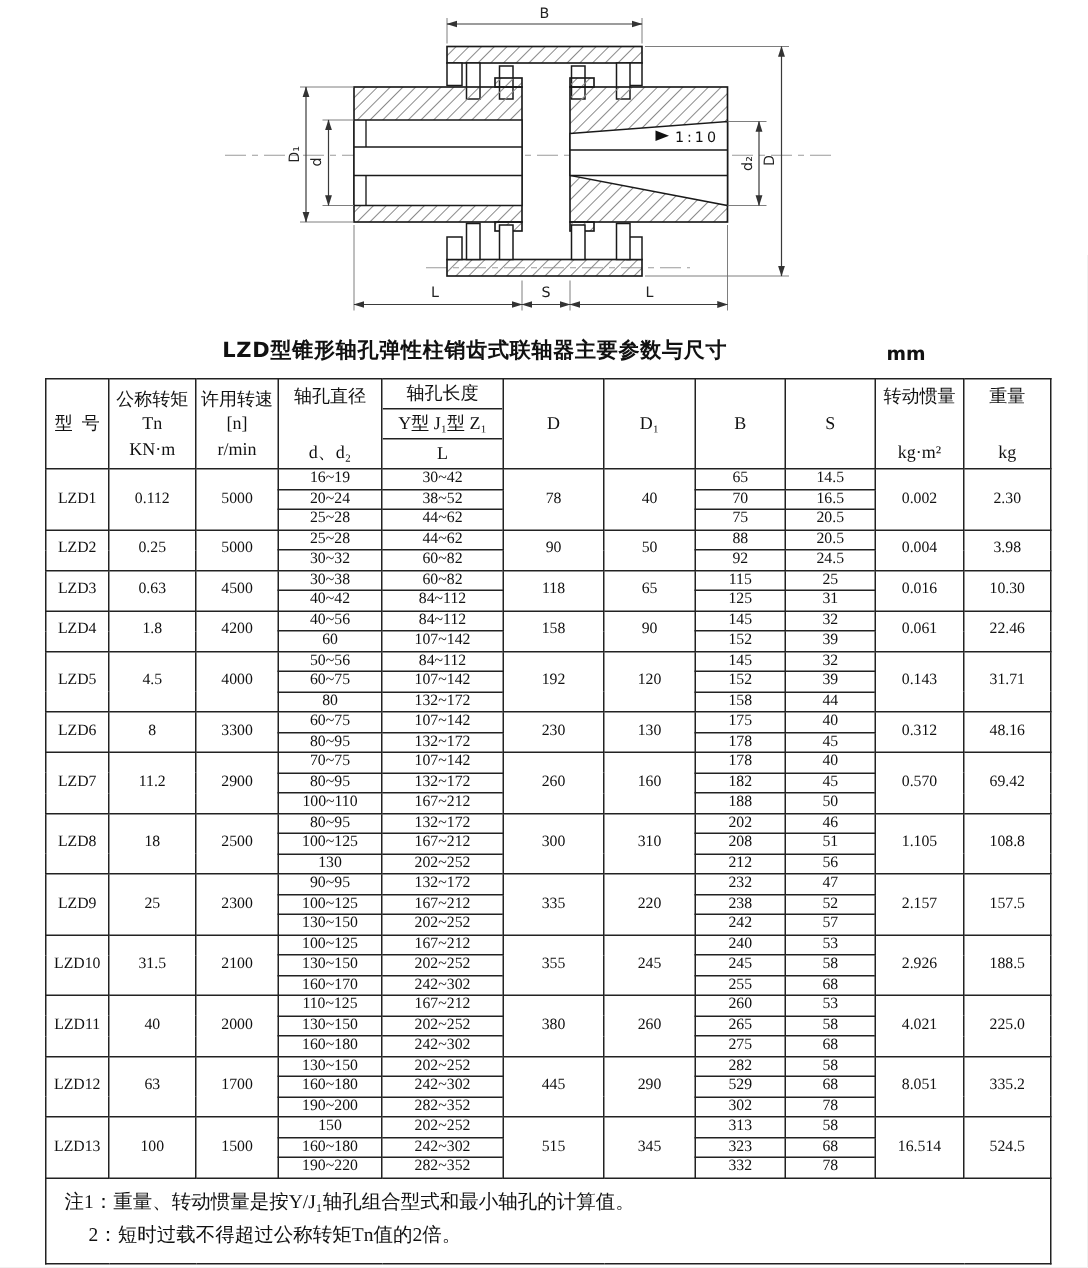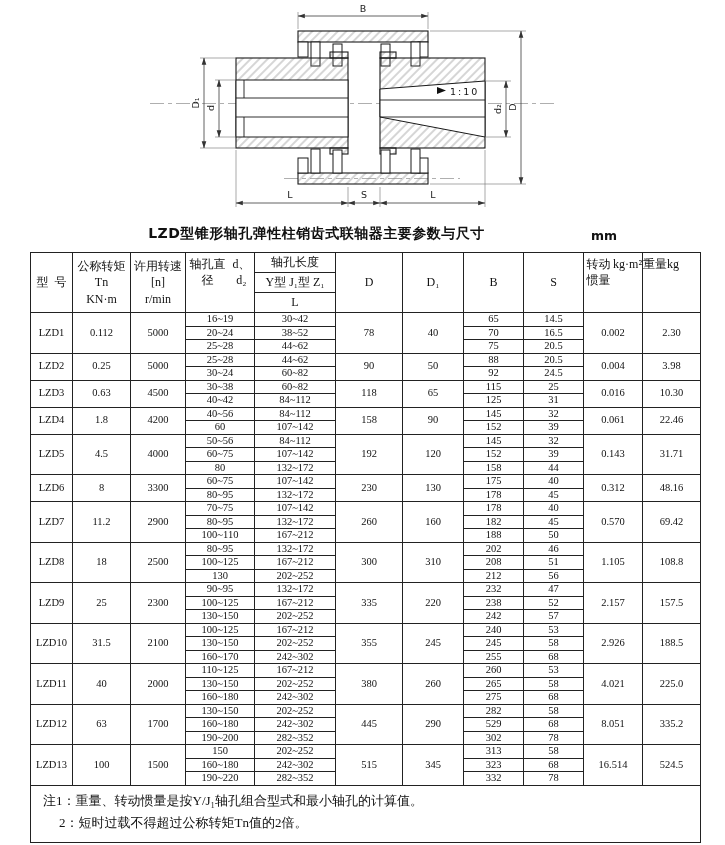--- a/index.html
+++ b/index.html
@@ -22,21 +22,21 @@
   table.params{position:absolute;left:30px;top:252px;width:670px;border-collapse:collapse;
                table-layout:fixed;font-family:"Liberation Serif","DejaVu Serif",serif;color:#111;}
   table.params th,table.params td{border:1px solid #222;padding:0;text-align:center;
                vertical-align:middle;font-weight:normal;overflow:hidden;}
   table.params thead tr{height:57px;}
   table.params thead th{font-size:12px;line-height:1.35;}
   .pre3{white-space:pre-line;}
   .stack{padding:0;}
   .stack>div{height:19px;line-height:19px;}
   .stack>div:not(:last-child){border-bottom:1px solid #222;}
-  .split-in{display:flex;flex-direction:row;justify-content:flex-start;height:53px;padding:2px 0;}
+  .split-in{display:flex;flex-direction:column;justify-content:space-between;height:53px;padding:2px 0;}
   table.params tbody td{font-size:10.5px;height:12.5px;line-height:12.5px;}
   table.params tfoot td{text-align:left;font-size:13px;line-height:1.7;padding:4px 8px 8px 12px;}
   .note-line2{margin-left:16px;}
 </style>
 </head>
 <body>
 
 <div class="page">
 
   <svg class="drawing" width="725" height="218" viewBox="0 0 725 218">
@@ -233,21 +233,21 @@
           <td>25~28</td>
           <td>44~62</td>
           <td rowspan="2">90</td>
           <td rowspan="2">50</td>
           <td>88</td>
           <td>20.5</td>
           <td rowspan="2">0.004</td>
           <td rowspan="2">3.98</td>
         </tr>
         <tr>
-          <td>30~24</td>
+          <td>30~32</td>
           <td>60~82</td>
           <td>92</td>
           <td>24.5</td>
         </tr>
         <tr>
           <td rowspan="2">LZD3</td>
           <td rowspan="2">0.63</td>
           <td rowspan="2">4500</td>
           <td>30~38</td>
           <td>60~82</td>

